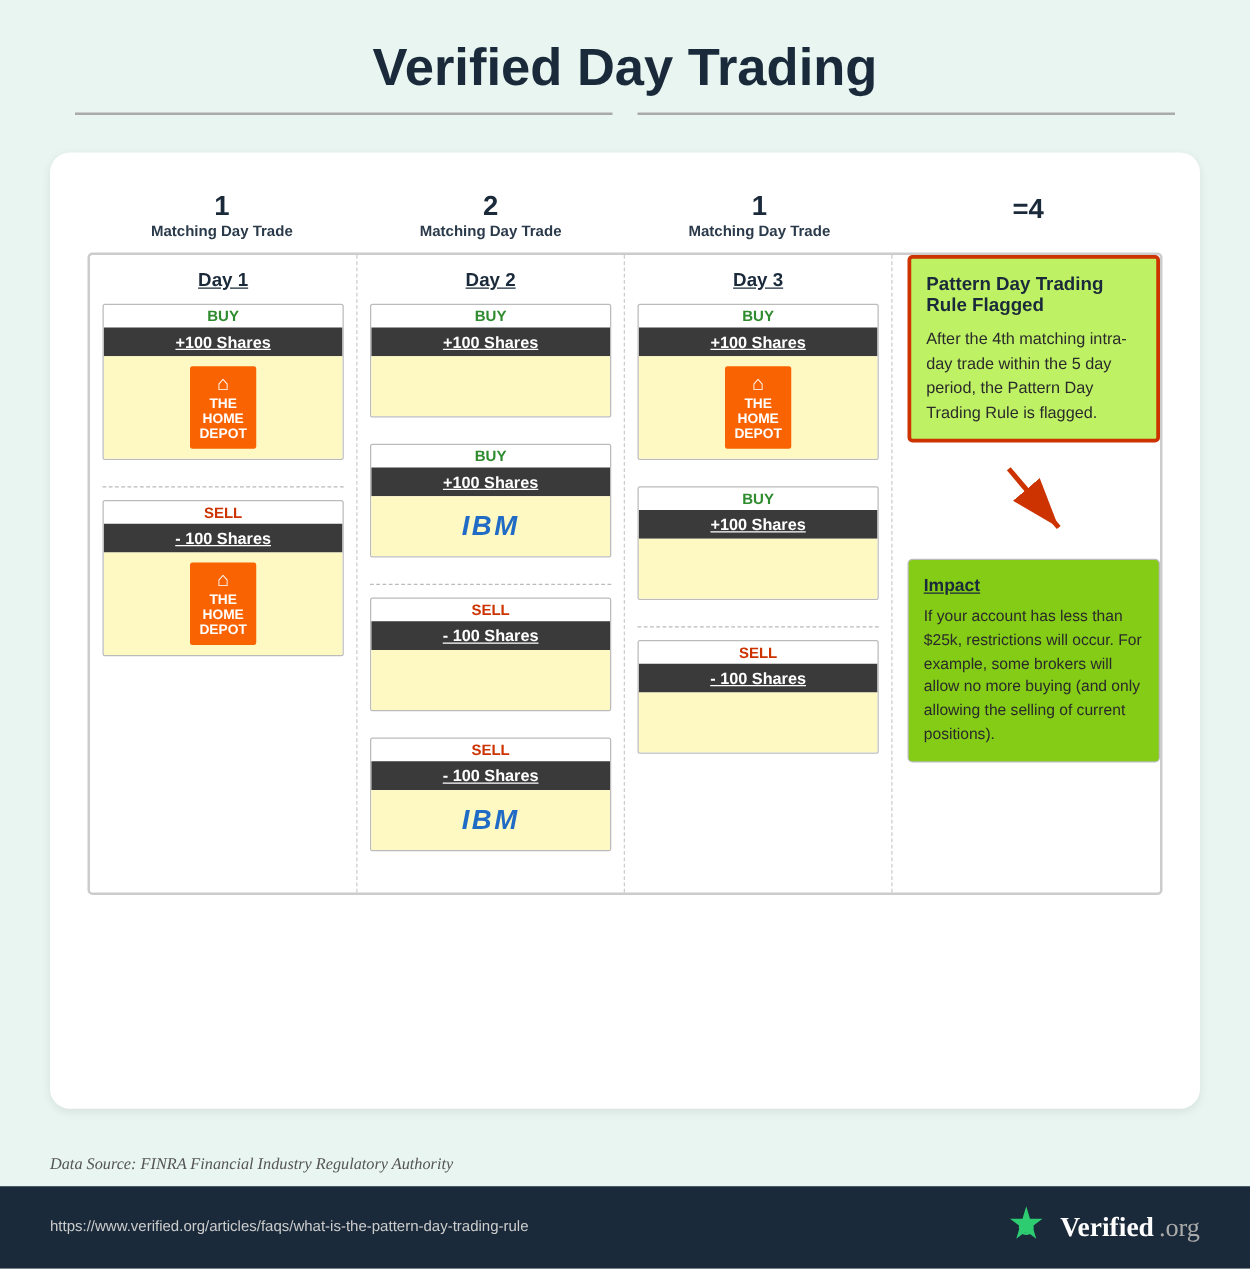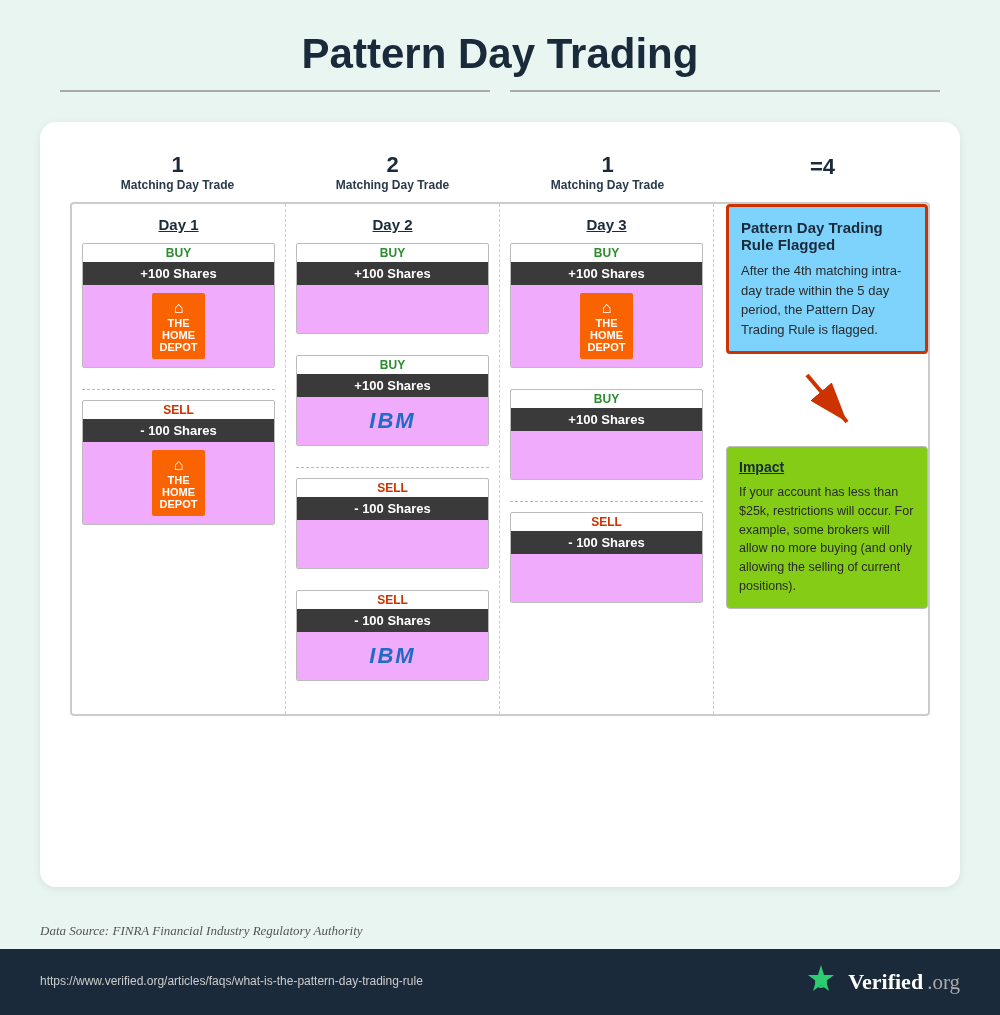--- a/index.html
+++ b/index.html
@@ -106,24 +106,25 @@
     .trade-label.sell { color: #cc3300; }
 
     .trade-shares {
       background: #3a3a3a;
       color: white;
       text-align: center;
       font-weight: 700;
       font-size: 13px;
       padding: 4px 0;
       font-family: Arial, sans-serif;
+      text-decoration: underline;
     }
 
     .trade-logo {
-      background: #f0abfc;
+      background: #fef9c3;
       text-align: center;
       padding: 8px 4px;
       min-height: 48px;
       display: flex;
       align-items: center;
       justify-content: center;
     }
 
     
     .logo-homedepot {
@@ -159,21 +160,21 @@
       color: #1f6bc5;
       letter-spacing: 2px;
       text-decoration: none;
       font-style: italic;
     }
 
     .flagged-box {
       border: 3px solid #cc3300;
       border-radius: 4px;
       padding: 12px;
-      background: #7dd3fc;
+      background: #bef264;
     }
     .flagged-box h3 {
       font-weight: 700;
       font-size: 15px;
       font-family: Arial, sans-serif;
       color: #1a2a3a;
       margin-bottom: 8px;
     }
     .flagged-box p {
       font-size: 13px;
@@ -259,21 +260,21 @@
     .h-divider {
       border: none;
       border-top: 1px dashed #bbb;
       margin: 10px 0;
     }
   </style>
 </head>
 <body>
 
 <div class="header">
-  <h1>Pattern Day Trading</h1>
+  <h1>Verified Day Trading</h1>
   <div class="header-divider">
     <div class="line"></div>
     <div style="width:20px"></div>
     <div class="line"></div>
   </div>
 </div>
 
 <div class="main-card">
 
   <div class="columns-header">

